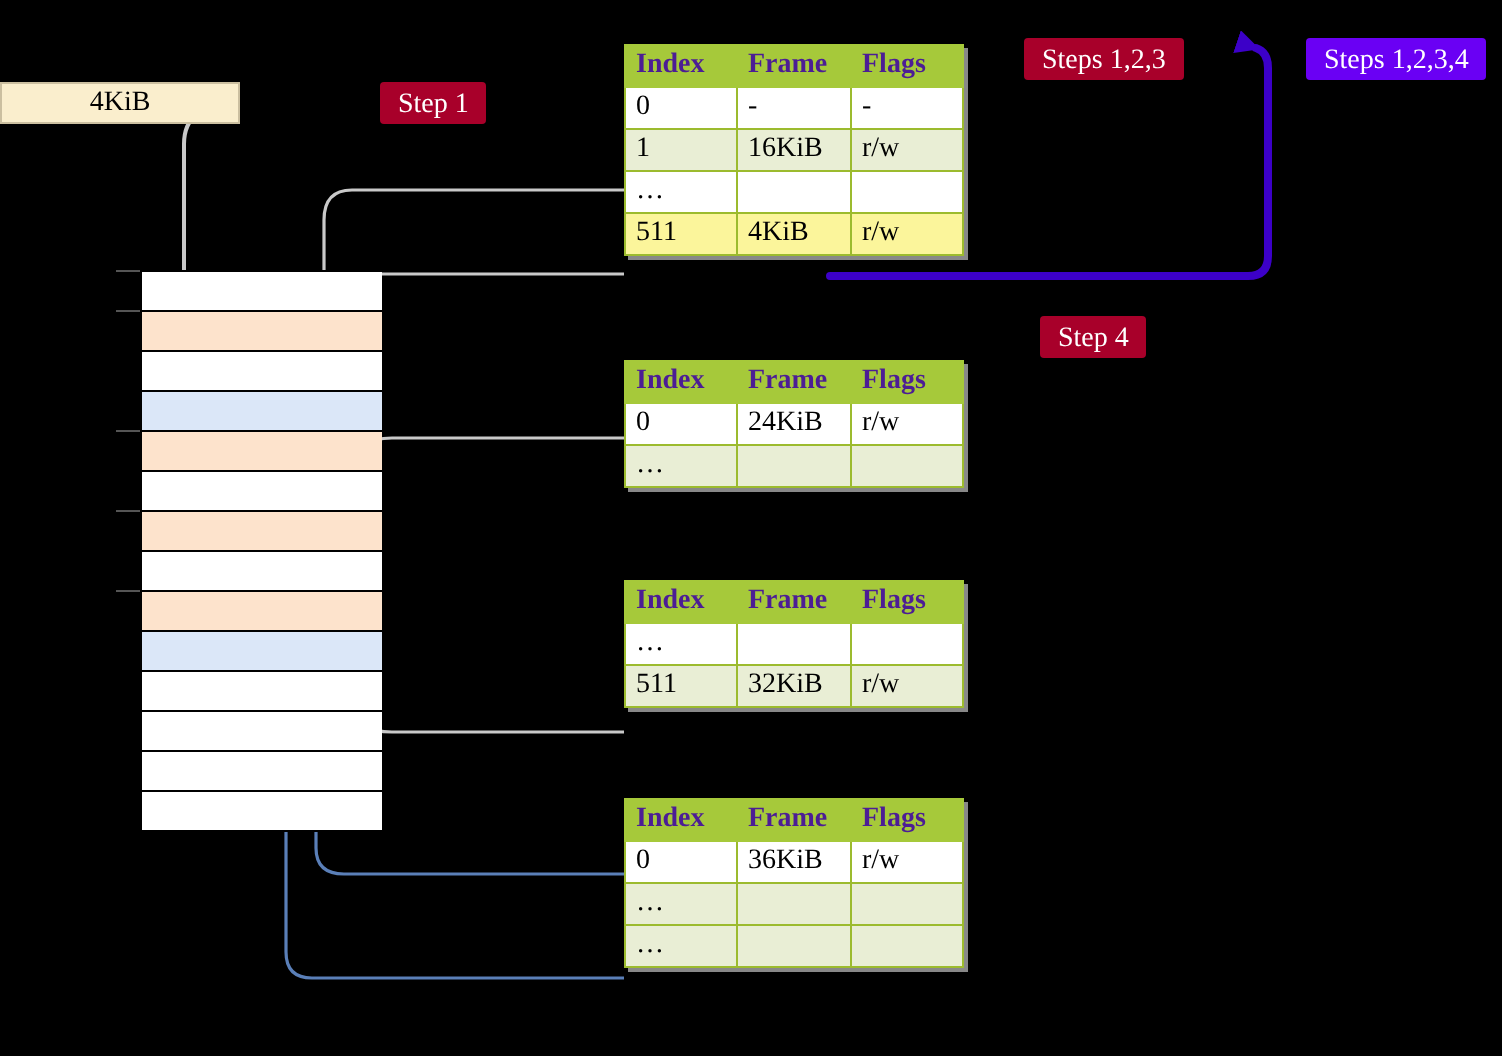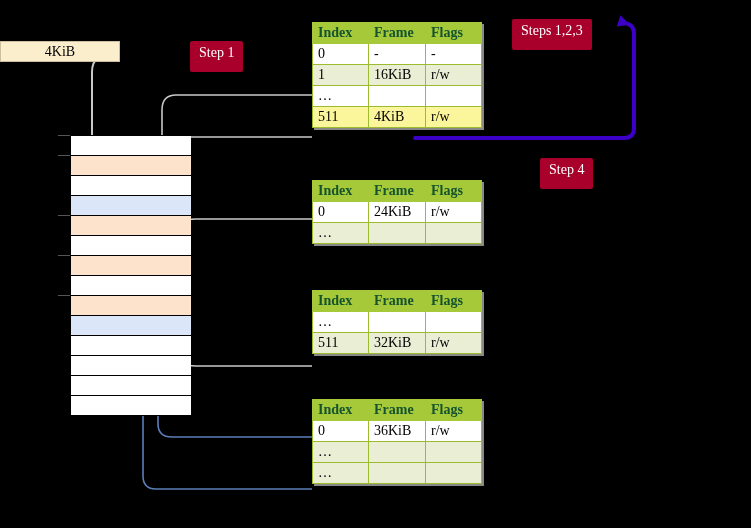--- a/index.html
+++ b/index.html
@@ -16,21 +16,21 @@
     font-family: "Liberation Serif", "DejaVu Serif", serif;
   }
 
   
   .badge {
     position: absolute;
     font-family: "Liberation Serif", "DejaVu Serif", serif;
     font-size: 14px;
     line-height: 1;
     color: #ffffff;
-    padding: 5px 9px 12px 9px;
+    padding: 5px 9px 2px 9px;
     white-space: nowrap;
     border-radius: 2px;
   }
   .badge-red { background: #a8002a; }
   .badge-purple { background: #6a00f4; }
 
   
   .kib-box {
     position: absolute;
     background: #faeecd;
@@ -84,21 +84,21 @@
     border: 1px solid #9cbb2e;
     padding: 2px 5px;
     text-align: left;
     vertical-align: middle;
     height: 20px;
     box-sizing: border-box;
     color: #000000;
   }
   .ptable th {
     background: #a6c93a;
-    color: #14532d;
+    color: #4c1d95;
     font-weight: bold;
     border: 1px solid #a6c93a;
   }
   .ptable tr.rw { background: #ffffff; }
   .ptable tr.alt { background: #e9eed5; }
   .ptable td.hl { background: #fbf59b; }
   .col-index { width: 56px; }
   .col-frame { width: 57px; }
   .col-flags { width: 56px; }
 
@@ -165,22 +165,23 @@
       <div class="mem-row plain" style="top: 200px; height: 20px;"></div>
       <div class="mem-row plain" style="top: 220px; height: 20px;"></div>
       <div class="mem-row plain" style="top: 240px; height: 20px;"></div>
       <div class="mem-row plain" style="top: 260px; height: 20px;"></div>
     </div>
 
   <div class="badge badge-red" style="left:190px; top:41px;">Step 1</div>
 
   <div class="badge badge-red" style="left:512px; top:19px;">Steps 1,2,3</div>
 
-
-  <div class="badge badge-red" style="left:540px; top:158px;">Step 4</div>
+  <div class="badge badge-purple" style="left:653px; top:19px;">Steps 1,2,3,4</div>
+
+  <div class="badge badge-red" style="left:520px; top:158px;">Step 4</div>
 
   <div id="tables-mount">
       <table class="ptable" style="left: 312px; top: 22px;">
         <thead>
           <tr>
             <th class="col-index">Index</th>
             <th class="col-frame">Frame</th>
             <th class="col-flags">Flags</th>
           </tr>
         </thead>

